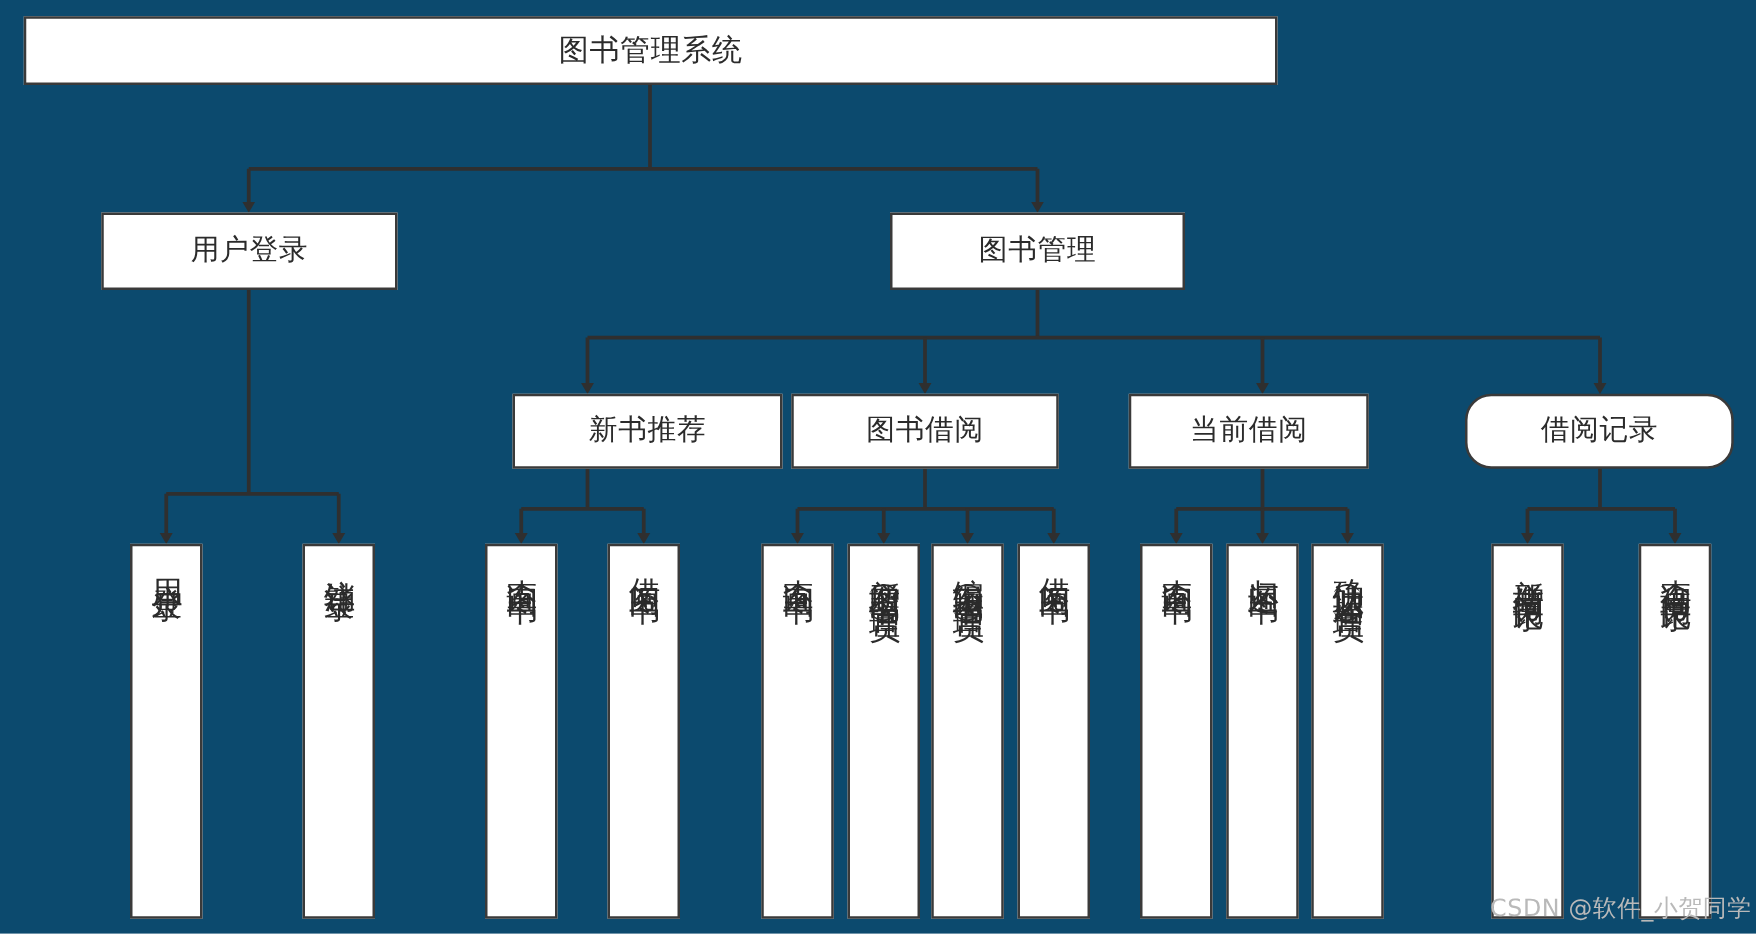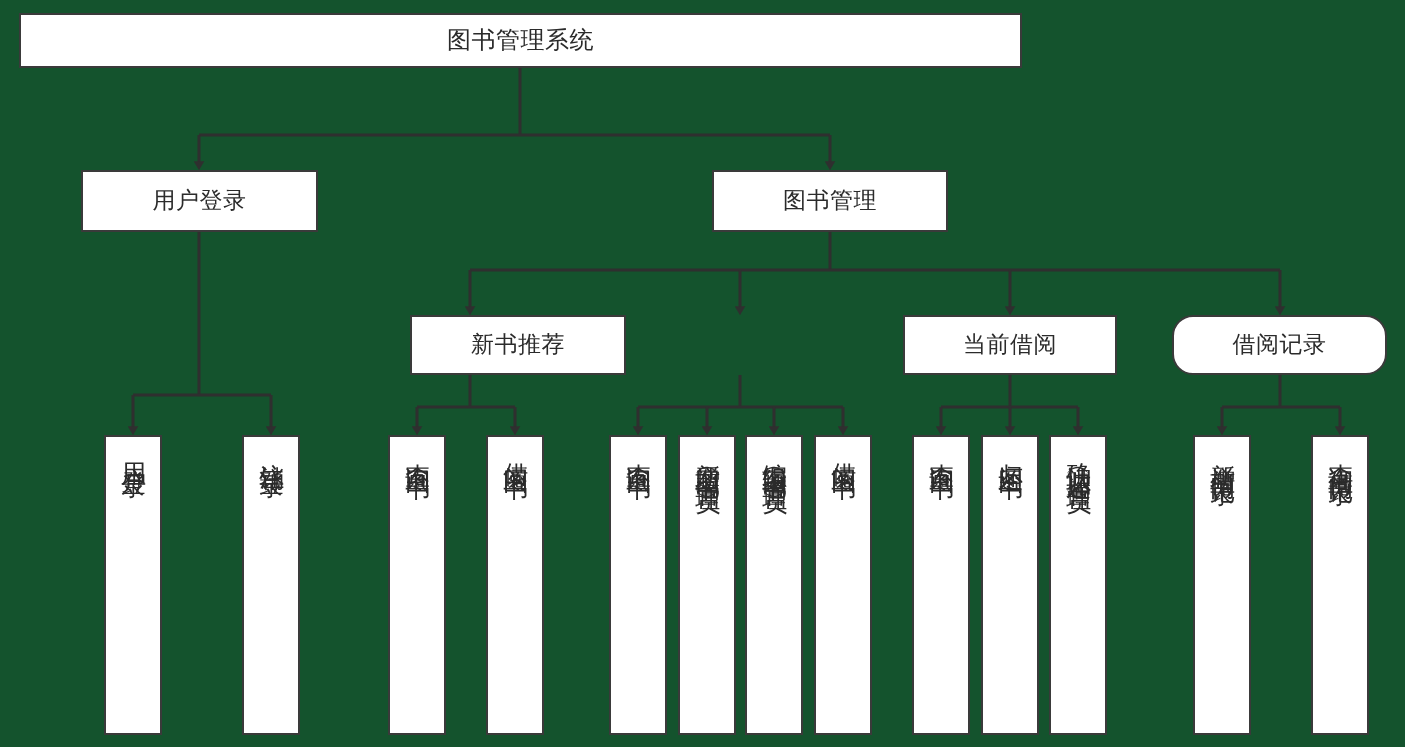--- a/index.html
+++ b/index.html
@@ -8,21 +8,21 @@
     padding: 0;
     background: #ffffff;
   }
   body {
     font-family: "DejaVu Sans", "Liberation Sans", sans-serif;
   }
   #canvas {
     position: relative;
     width: 1405px;
     height: 747px;
-    background: #14532d;
+    background: #0c4a6e;
     overflow: hidden;
   }
   svg.connectors {
     position: absolute;
     left: 0;
     top: 0;
     width: 1405px;
     height: 747px;
     pointer-events: none;
   }
@@ -136,21 +136,24 @@
   <div class="node h" style="left:81px; top:170px; width:237px; height:62px;">
     <span class="label">用户登录</span>
   </div>
   <div class="node h" style="left:712px; top:170px; width:236px; height:62px;">
     <span class="label">图书管理</span>
   </div>
 
   <div class="node h" style="left:362px; top:315px; width:216px; height:60px;margin-left:48px;">
     <span class="label">新书推荐</span>
   </div>
-  <div class="node h" style="left:903px; top:315px; width:214px; height:60px;">
+  <div class="node h" style="left:633px; top:315px; width:214px; height:60px;">
+    <span class="label">图书借阅</span>
+  </div>
+  <div class="node h" style="left:903px; top:315px; width:192px; height:60px;">
     <span class="label">当前借阅</span>
   </div>
   <div class="node h" style="left:1172px; top:315px; width:215px; height:60px;border-radius:21px;">
     <span class="label">借阅记录</span>
   </div>
 
   <div class="node v" style="left:104px; top:435px; width:58px; height:300px;">
     <span class="label">用户登录</span>
   </div>
   <div class="node v" style="left:242px; top:435px; width:58px; height:300px;">
@@ -187,14 +190,15 @@
     <span class="label">确认归还（管理员）</span>
   </div>
 
   <div class="node v" style="left:1193px; top:435px; width:58px; height:300px;">
     <span class="label">新增借阅记录</span>
   </div>
   <div class="node v" style="left:1311px; top:435px; width:58px; height:300px;">
     <span class="label">查询借阅记录</span>
   </div>
 
+  <div class="watermark" style="left:1192px; top:714px;">CSDN @软件_小贺同学</div>
 
 </div>
 
 </body></html>

